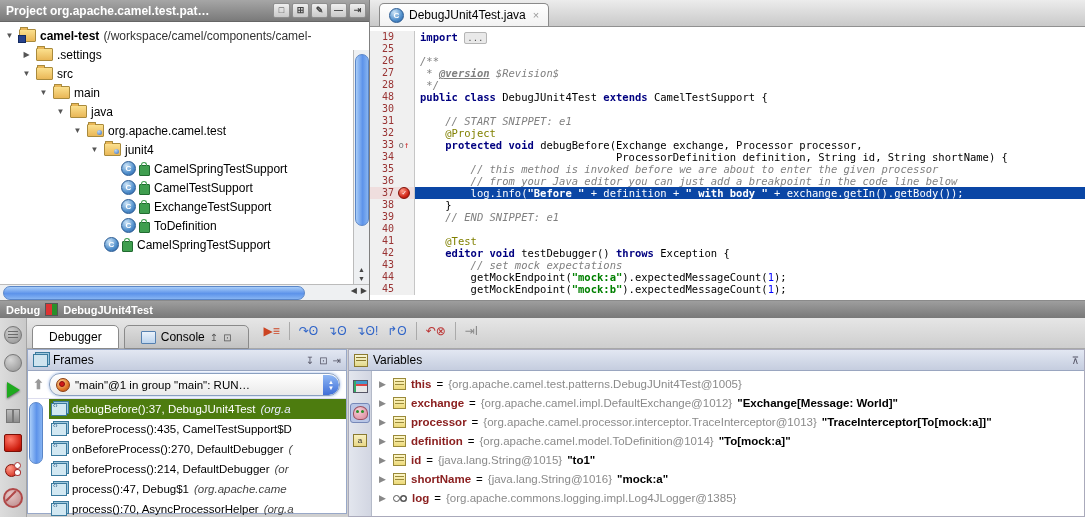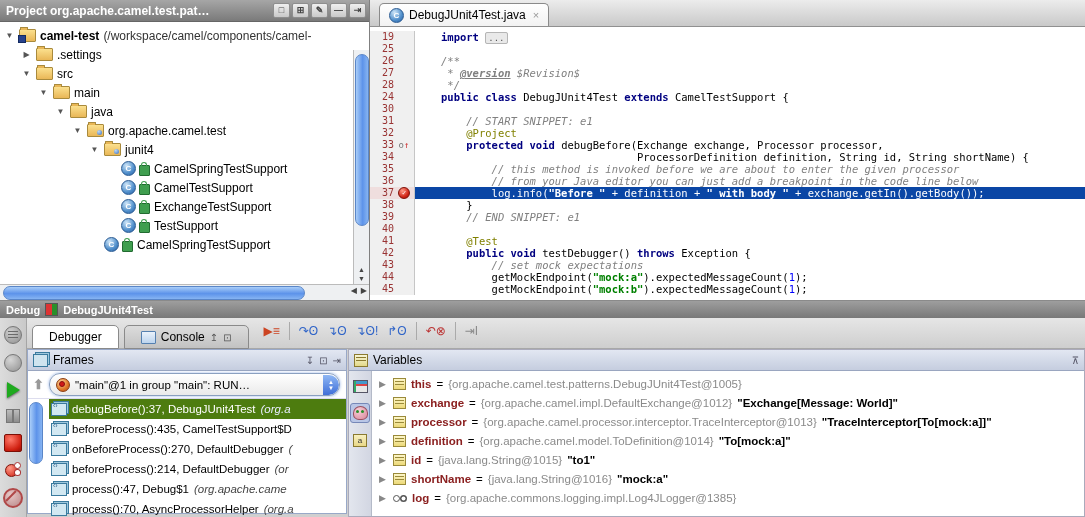--- a/index.html
+++ b/index.html
@@ -45,21 +45,21 @@
   .etab .close{color:#999;font-size:11px;margin-left:2px;}
   .code{flex:1;overflow:hidden;font-family:"DejaVu Sans Mono",monospace;font-size:10.5px;padding-top:4px;}
   .crow{display:flex;height:12px;line-height:12px;}
   .gut{width:44px;flex:none;background:#f0f0f0;border-right:1px solid #c6c6c6;display:flex;align-items:center;}
   .crow.exec .gut{background:#efdede;}
   .lno{width:24px;flex:none;text-align:right;color:#993333;font-size:10px;}
   .gicon{flex:1;position:relative;display:flex;align-items:center;justify-content:center;}
   .bp{width:10px;height:10px;border-radius:50%;background:radial-gradient(circle at 35% 28%,#ff9a88,#cf2113 65%,#9c160b);border:1px solid #7e1108;color:#fff;font-size:7px;line-height:10px;text-align:center;}
   .ovr{font-size:9px;color:#777;line-height:9px;}
   .ovr b{color:#c33;font-weight:normal;}
-  .ctext{white-space:pre;padding-left:5px;margin-left:21px;}
+  .ctext{white-space:pre;padding-left:5px;}
   .crow.exec{background:#0a46a5;}
   .sg-k{color:#000080;font-weight:bold;}
   .sg-p{color:#000;}
   .sg-c{color:#808080;font-style:italic;}
   .sg-cv{color:#808080;font-style:italic;font-weight:bold;text-decoration:underline;}
   .sg-a{color:#808000;}
   .sg-s{color:#008000;font-weight:bold;}
   .sg-n{color:#0000ff;}
   .sg-fold{color:#555;background:#e9e9e9;border:1px solid #b5b5b5;border-radius:2px;padding:0 2px;font-size:9px;}
   .sg-w{color:#fff;}
@@ -198,21 +198,21 @@
         <div class="trow" style="padding-left: 106px;">
           <span class="tarrow"></span>
           <span class="i-class">C</span>
           <span class="i-lock"></span>
           <span class="tlabel">ExchangeTestSupport</span>
         </div>
         <div class="trow" style="padding-left: 106px;">
           <span class="tarrow"></span>
           <span class="i-class">C</span>
           <span class="i-lock"></span>
-          <span class="tlabel">TestSupport</span>
+          <span class="tlabel">ToDefinition</span>
         </div>
         <div class="trow" style="padding-left: 89px;">
           <span class="tarrow"></span>
           <span class="i-class">C</span>
           <span class="i-lock"></span>
           <span class="tlabel">CamelSpringTestSupport</span>
         </div>
       </div>
     <div class="vscroll" style="top:50px;">
       <div class="vthumb" style="top:4px;height:170px;"></div>
@@ -269,21 +269,21 @@
         </div>
         <div class="crow">
           <span class="gut">
             <span class="lno">28</span>
             <span class="gicon"></span>
           </span>
           <span class="ctext"><span class="sg-c"> */</span></span>
         </div>
         <div class="crow">
           <span class="gut">
-            <span class="lno">24</span>
+            <span class="lno">48</span>
             <span class="gicon"></span>
           </span>
           <span class="ctext"><span class="sg-k">public class </span><span class="sg-p">DebugJUnit4Test </span><span class="sg-k">extends </span><span class="sg-p">CamelTestSupport {</span></span>
         </div>
         <div class="crow">
           <span class="gut">
             <span class="lno">30</span>
             <span class="gicon"></span>
           </span>
           <span class="ctext"></span>
@@ -367,21 +367,21 @@
             <span class="lno">41</span>
             <span class="gicon"></span>
           </span>
           <span class="ctext"><span class="sg-p">    </span><span class="sg-a">@Test</span></span>
         </div>
         <div class="crow">
           <span class="gut">
             <span class="lno">42</span>
             <span class="gicon"></span>
           </span>
-          <span class="ctext"><span class="sg-p">    </span><span class="sg-k">public void </span><span class="sg-p">testDebugger() </span><span class="sg-k">throws </span><span class="sg-p">Exception {</span></span>
+          <span class="ctext"><span class="sg-p">    </span><span class="sg-k">editor void </span><span class="sg-p">testDebugger() </span><span class="sg-k">throws </span><span class="sg-p">Exception {</span></span>
         </div>
         <div class="crow">
           <span class="gut">
             <span class="lno">43</span>
             <span class="gicon"></span>
           </span>
           <span class="ctext"><span class="sg-c">        // set mock expectations</span></span>
         </div>
         <div class="crow">
           <span class="gut">

